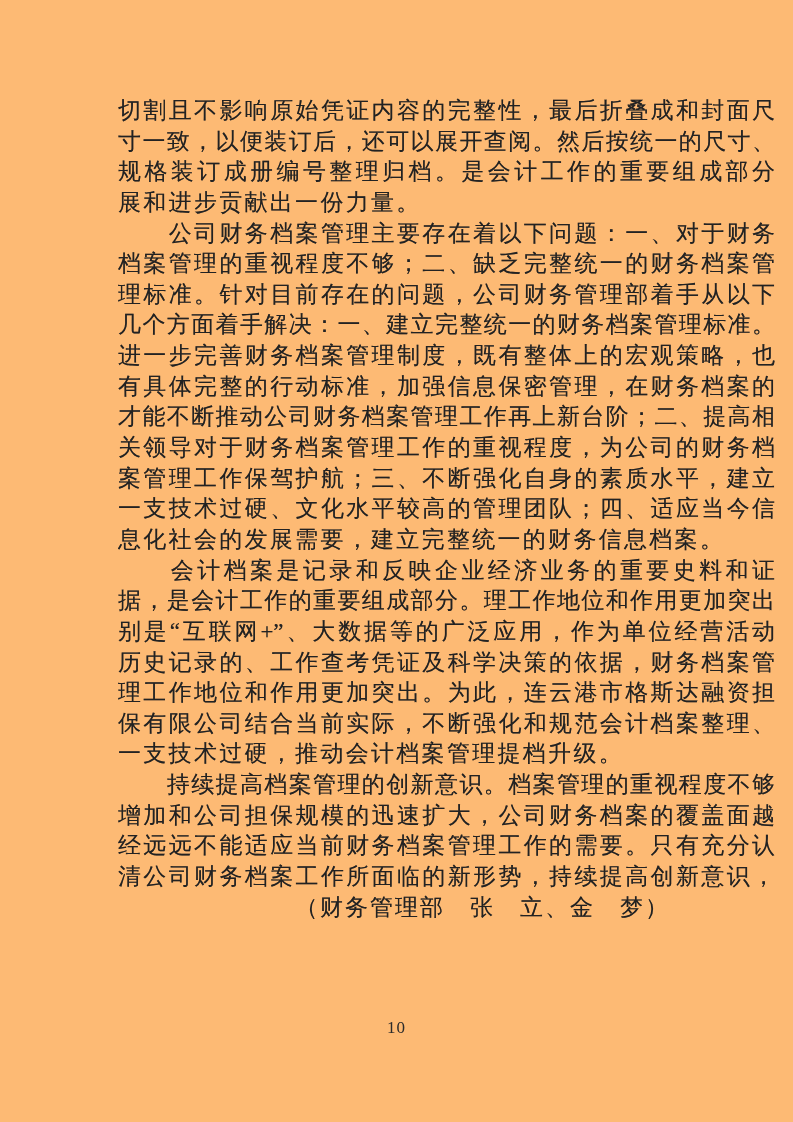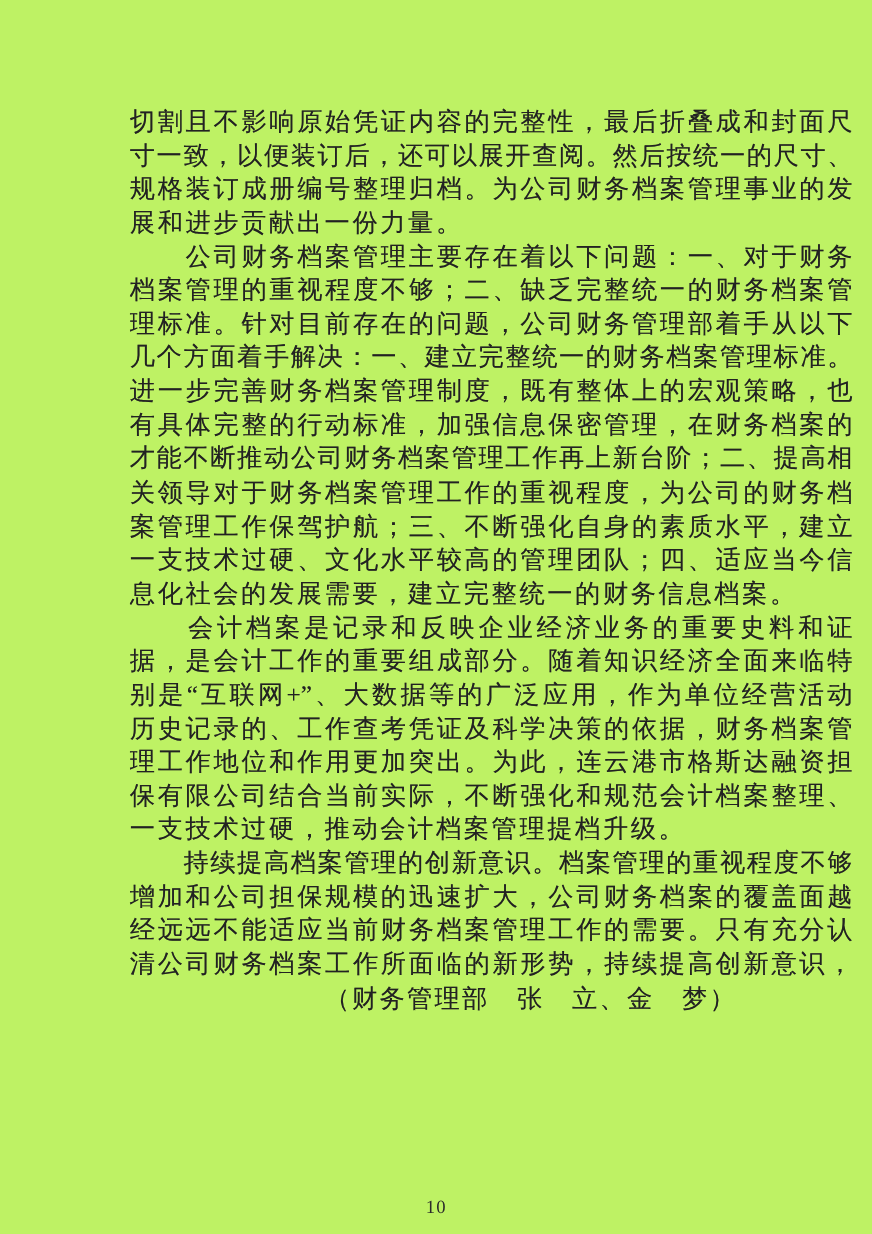--- a/index.html
+++ b/index.html
@@ -38,56 +38,56 @@
     letter-spacing: 2.3px;
   }
   .line.attr {
     text-align-last: right;
     letter-spacing: 2px;
     padding-right: 105px;
     box-sizing: border-box;
   }
   .pagenum {
     position: absolute;
-    top: 1088px;
+    top: 1018px;
     left: 0;
     width: 100%;
     text-align: center;
     font-size: 17px;
     letter-spacing: 1px;
     color: #2b2b2b;
   }
 </style>
 </head>
 <body>
 
-<div class="page" style="background: #bef264; color: rgb(34, 34, 34);">
+<div class="page" style="background: #fdba74; color: rgb(34, 34, 34);">
   <div class="textblock" id="text-block">
       <div class="para">
         <div class="line">切割且不影响原始凭证内容的完整性，最后折叠成和封面尺</div>
         <div class="line">寸一致，以便装订后，还可以展开查阅。然后按统一的尺寸、</div>
-        <div class="line">规格装订成册编号整理归档。为公司财务档案管理事业的发</div>
+        <div class="line">规格装订成册编号整理归档。是会计工作的重要组成部分</div>
         <div class="line last">展和进步贡献出一份力量。</div>
       </div>
       <div class="para">
         <div class="line">　　公司财务档案管理主要存在着以下问题：一、对于财务</div>
         <div class="line">档案管理的重视程度不够；二、缺乏完整统一的财务档案管</div>
         <div class="line">理标准。针对目前存在的问题，公司财务管理部着手从以下</div>
         <div class="line">几个方面着手解决：一、建立完整统一的财务档案管理标准。</div>
         <div class="line">进一步完善财务档案管理制度，既有整体上的宏观策略，也</div>
         <div class="line">有具体完整的行动标准，加强信息保密管理，在财务档案的</div>
         <div class="line">才能不断推动公司财务档案管理工作再上新台阶；二、提高相</div>
         <div class="line">关领导对于财务档案管理工作的重视程度，为公司的财务档</div>
         <div class="line">案管理工作保驾护航；三、不断强化自身的素质水平，建立</div>
         <div class="line">一支技术过硬、文化水平较高的管理团队；四、适应当今信</div>
         <div class="line last">息化社会的发展需要，建立完整统一的财务信息档案。</div>
       </div>
       <div class="para">
         <div class="line">　　会计档案是记录和反映企业经济业务的重要史料和证</div>
-        <div class="line">据，是会计工作的重要组成部分。随着知识经济全面来临特</div>
+        <div class="line">据，是会计工作的重要组成部分。理工作地位和作用更加突出</div>
         <div class="line">别是“互联网+”、大数据等的广泛应用，作为单位经营活动</div>
         <div class="line">历史记录的、工作查考凭证及科学决策的依据，财务档案管</div>
         <div class="line">理工作地位和作用更加突出。为此，连云港市格斯达融资担</div>
         <div class="line">保有限公司结合当前实际，不断强化和规范会计档案整理、</div>
         <div class="line last">一支技术过硬，推动会计档案管理提档升级。</div>
       </div>
       <div class="para">
         <div class="line">　　持续提高档案管理的创新意识。档案管理的重视程度不够</div>
         <div class="line">增加和公司担保规模的迅速扩大，公司财务档案的覆盖面越</div>
         <div class="line">经远远不能适应当前财务档案管理工作的需要。只有充分认</div>

